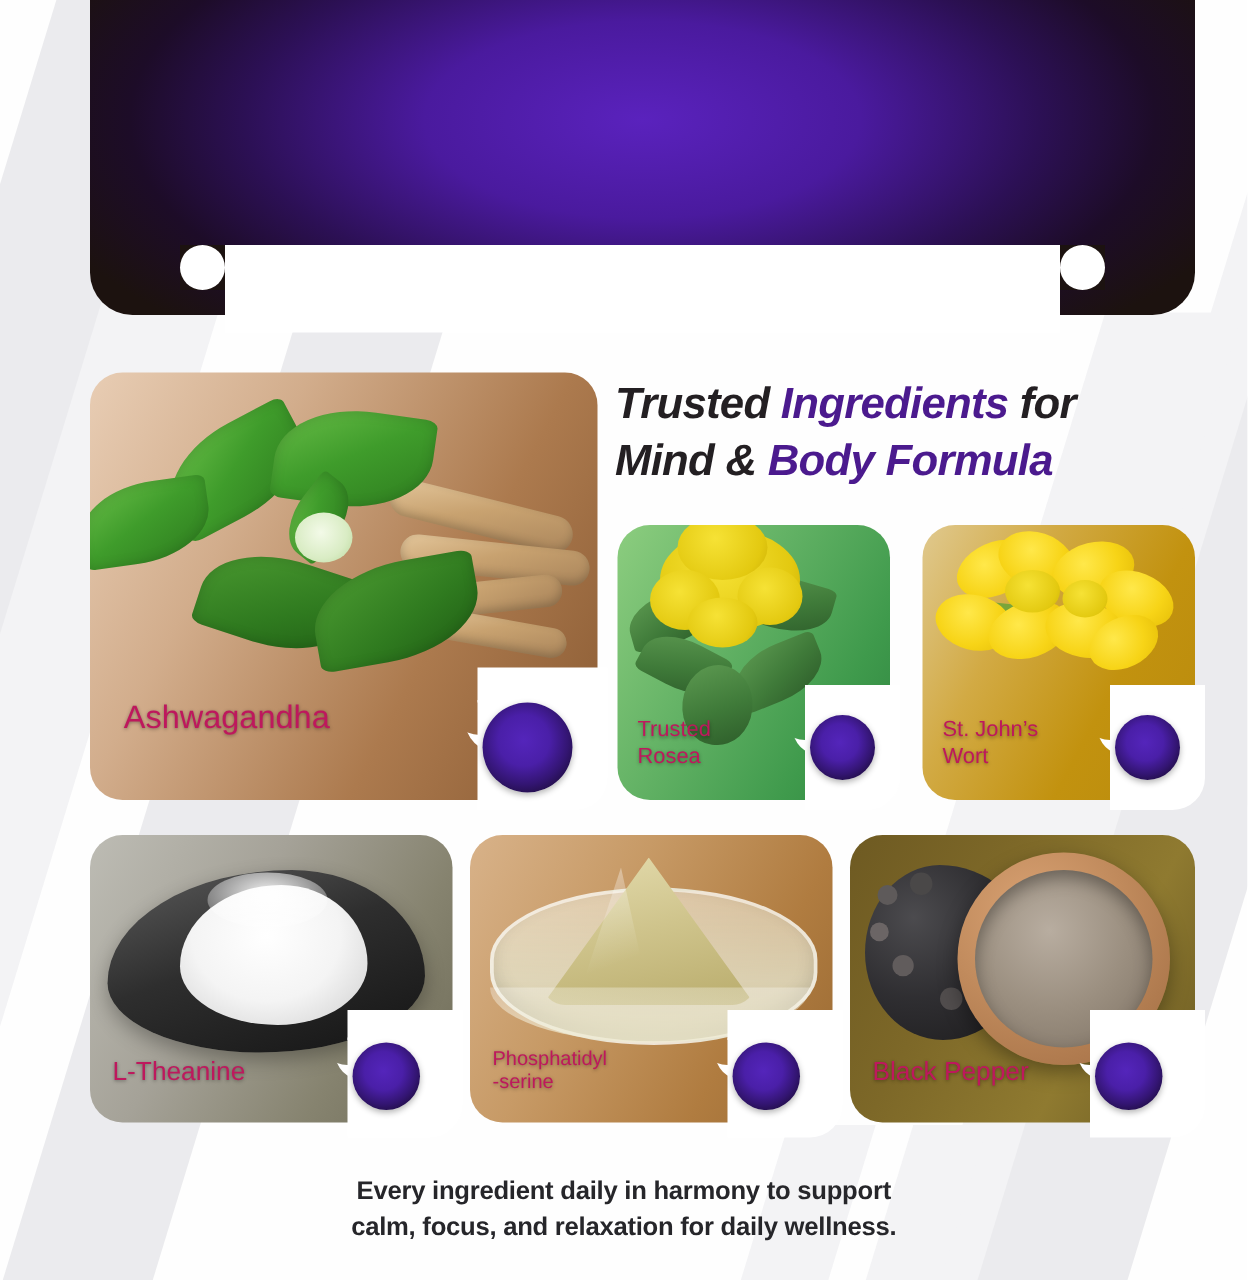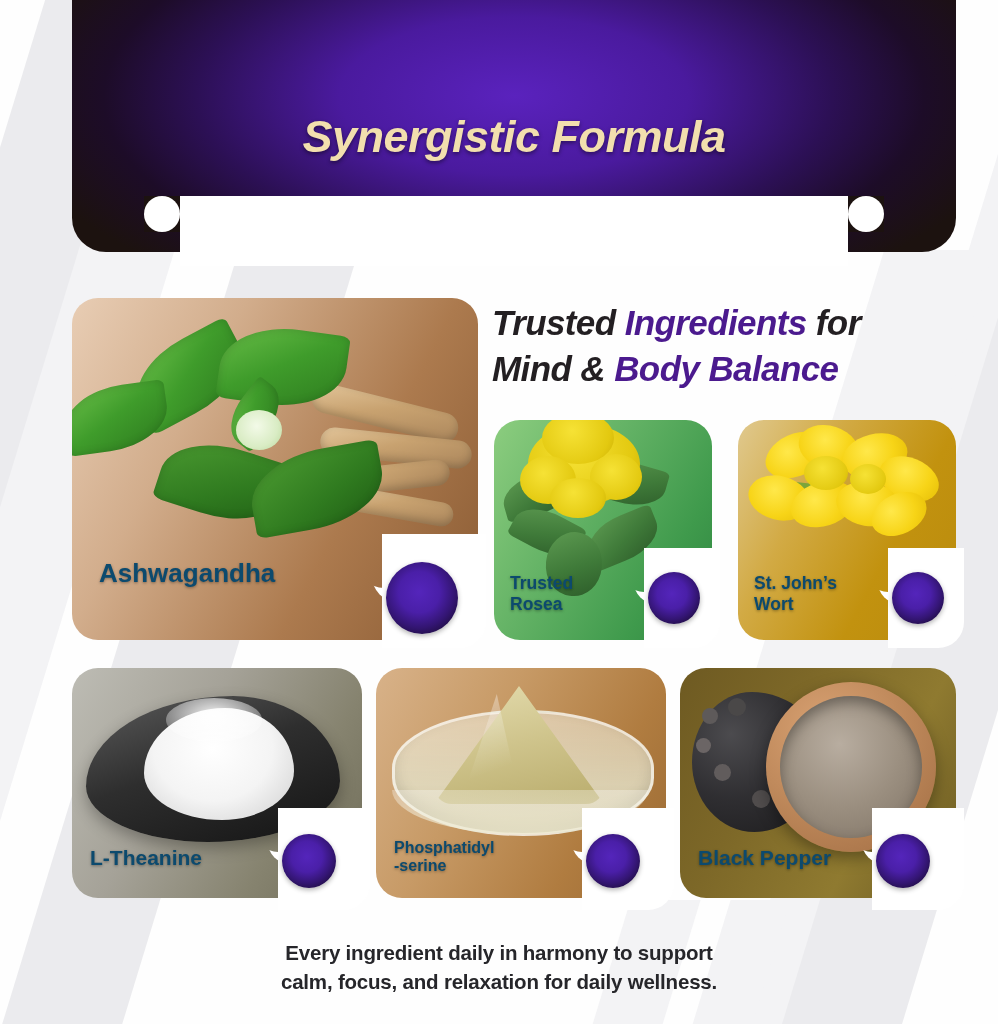--- a/index.html
+++ b/index.html
@@ -51,21 +51,21 @@
     position:absolute;left:492px;top:300px;width:480px;z-index:5;
     font-size:35px;font-weight:bold;font-style:italic;
     line-height:1.30;letter-spacing:-0.6px;color:#231f22;
   }
   #section-heading .accent{color:#4b1a8e;}
 
   
   .card{position:absolute;border-radius:26px;overflow:visible;z-index:4;}
   .card-surface{position:absolute;inset:0;border-radius:26px;overflow:hidden;}
   .card-label{
-    position:absolute;color:#0c4a6e;font-weight:bold;
+    position:absolute;color:#be185d;font-weight:normal;
     text-shadow:0 1px 3px rgba(0,0,0,.38);line-height:1.16;z-index:6;
   }
 
   
   .notch{position:absolute;z-index:5;}
   .notch .nblock{position:absolute;background:#ffffff;border-radius:0 0 26px 0;}
   .notch .ncurve{position:absolute;background:#ffffff;}
   .notch .ncorner{position:absolute;border-radius:50%;}
 
   .dot{
@@ -108,27 +108,26 @@
 </div>
 
 <div id="header-banner">
   <div class="banner-body"></div>
   <div class="notch-fill"></div>
   <div class="banner-notch"></div>
   <div class="leg-round" style="left:72px;top:196px;"></div>
   <div class="leg-round" style="left:776px;top:196px;"></div>
   <div id="banner-title">
     <br>
-    <span>Synergistic Formula</span>
   </div>
 </div>
 
 <div id="section-heading">
   <span>Trusted </span><span class="accent">Ingredients</span><span> for</span><br>
-  <span>Mind &amp; </span><span class="accent">Body Balance</span>
+  <span>Mind &amp; </span><span class="accent">Body Formula</span>
 </div>
 
 <div class="card" id="card-ashwagandha" style="left:72px;top:298px;width:406px;height:342px;">
   <div class="card-surface" style="background:linear-gradient(118deg,#e8cdb4 0%,#d2ad8c 30%,#ac7a4e 66%,#8a5b33 100%);">
     <div class="art">
       <div class="root" style="left:238px;top:100px;width:150px;height:30px;transform:rotate(14deg);"></div>
       <div class="root" style="left:248px;top:136px;width:152px;height:28px;transform:rotate(6deg);"></div>
       <div class="root" style="left:232px;top:168px;width:146px;height:26px;transform:rotate(-6deg);"></div>
       <div class="root" style="left:262px;top:196px;width:120px;height:24px;transform:rotate(10deg);"></div>
       <div class="leaf" style="left:58px;top:42px;width:118px;height:72px;transform:rotate(-28deg);"></div>

